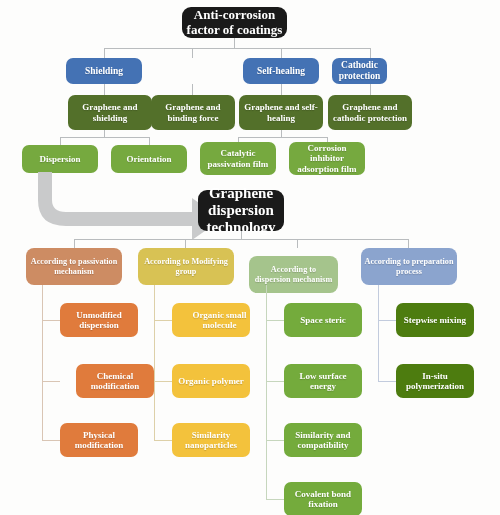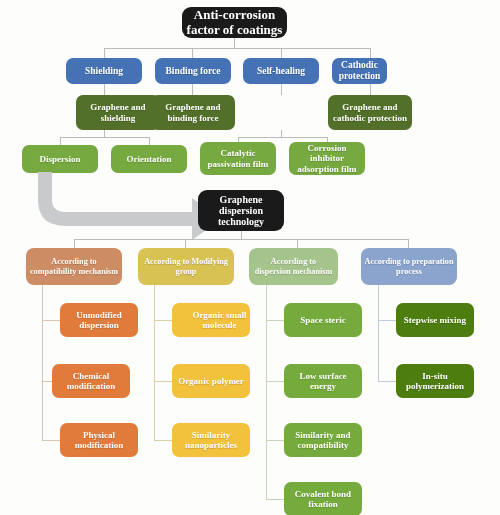--- a/index.html
+++ b/index.html
@@ -86,35 +86,35 @@
   <div class="ln lnv" style="left:238px;top:137px;height:8px;"></div>
   <div class="ln lnv" style="left:327px;top:137px;height:8px;"></div>
 
   <div class="box root" style="left:182px;top:7px;width:105px;height:31px;">
     <span>Anti-corrosion factor of coatings</span>
   </div>
 
   <div class="box blue" style="left:66px;top:58px;width:76px;height:26px;">
     <span>Shielding</span>
   </div>
-  <div class="box blue" style="left:155px;top:58px;width:76px;height:26px;">
-    <span>Binding force</span>
-  </div>
   <div class="box blue" style="left:243px;top:58px;width:76px;height:26px;">
     <span>Self-healing</span>
   </div>
   <div class="box blue" style="left:332px;top:58px;width:55px;height:26px;">
     <span>Cathodic protection</span>
   </div>
 
-  <div class="box darkgreen" style="left:76px;top:95px;width:84px;height:35px;">
+  <div class="box darkgreen" style="left:68px;top:95px;width:84px;height:35px;">
     <span>Graphene and shielding</span>
   </div>
   <div class="box darkgreen" style="left:151px;top:95px;width:84px;height:35px;">
     <span>Graphene and binding force</span>
+  </div>
+  <div class="box darkgreen" style="left:239px;top:95px;width:84px;height:35px;">
+    <span>Graphene and self-healing</span>
   </div>
   <div class="box darkgreen" style="left:328px;top:95px;width:84px;height:35px;">
     <span>Graphene and cathodic protection</span>
   </div>
 
   <div class="box midgreen" style="left:22px;top:145px;width:76px;height:28px;">
     <span>Dispersion</span>
   </div>
   <div class="box midgreen" style="left:111px;top:145px;width:76px;height:28px;">
     <span>Orientation</span>
@@ -124,53 +124,53 @@
   </div>
   <div class="box midgreen" style="left:289px;top:142px;width:76px;height:33px;">
     <span>Corrosion inhibitor adsorption film</span>
   </div>
 
   <svg class="arrow" viewBox="0 0 190 70">
     <path d="M16,2 L16,30 Q16,42 30,42 L156,42 L156,28 L186,49 L156,70 L156,56 L30,56
              Q2,56 2,30 L2,2 Z" fill="#c9cacb"></path>
   </svg>
 
-  <div class="box root" style="left:198px;top:190px;width:86px;height:41px;font-size:10px;">
+  <div class="box root" style="left:198px;top:190px;width:86px;height:41px;font-size:15px;">
     <span>Graphene dispersion technology</span>
   </div>
 
   <div class="ln lnv" style="left:241px;top:231px;height:8px;"></div>
   <div class="ln lnh" style="left:74px;top:239px;width:334px;"></div>
   <div class="ln lnv" style="left:74px;top:239px;height:9px;"></div>
   <div class="ln lnv" style="left:185px;top:239px;height:9px;"></div>
   <div class="ln lnv" style="left:297px;top:239px;height:9px;"></div>
   <div class="ln lnv" style="left:408px;top:239px;height:9px;"></div>
 
   <div class="box hdr hdr-orange" style="left:26px;top:248px;width:96px;height:37px;">
-    <span>According to compatibility mechanism</span>
+    <span>According to passivation mechanism</span>
   </div>
   <div class="box hdr hdr-yellow" style="left:138px;top:248px;width:96px;height:37px;">
     <span>According to Modifying group</span>
   </div>
-  <div class="box hdr hdr-green" style="left:249px;top:248px;width:89px;height:37px;">
+  <div class="box hdr hdr-green" style="left:249px;top:256px;width:89px;height:37px;">
     <span>According to dispersion mechanism</span>
   </div>
   <div class="box hdr hdr-blue" style="left:361px;top:248px;width:96px;height:37px;">
     <span>According to preparation process</span>
   </div>
 
   <div class="ln lnv ln-warm" style="left:42px;top:285px;height:155px;"></div>
   <div class="ln lnh ln-warm" style="left:42px;top:320px;width:18px;"></div>
   <div class="ln lnh ln-warm" style="left:42px;top:381px;width:18px;"></div>
   <div class="ln lnh ln-warm" style="left:42px;top:440px;width:18px;"></div>
 
   <div class="box orange" style="left:60px;top:303px;width:78px;height:34px;">
     <span>Unmodified dispersion</span>
   </div>
-  <div class="box orange" style="left:52px;top:364px;width:78px;height:34px;">
+  <div class="box orange" style="left:76px;top:364px;width:78px;height:34px;">
     <span>Chemical modification</span>
   </div>
   <div class="box orange" style="left:60px;top:423px;width:78px;height:34px;">
     <span>Physical modification</span>
   </div>
 
   <div class="ln lnv ln-yellow" style="left:154px;top:285px;height:155px;"></div>
   <div class="ln lnh ln-yellow" style="left:154px;top:320px;width:18px;"></div>
   <div class="ln lnh ln-yellow" style="left:154px;top:381px;width:18px;"></div>
   <div class="ln lnh ln-yellow" style="left:154px;top:440px;width:18px;"></div>

